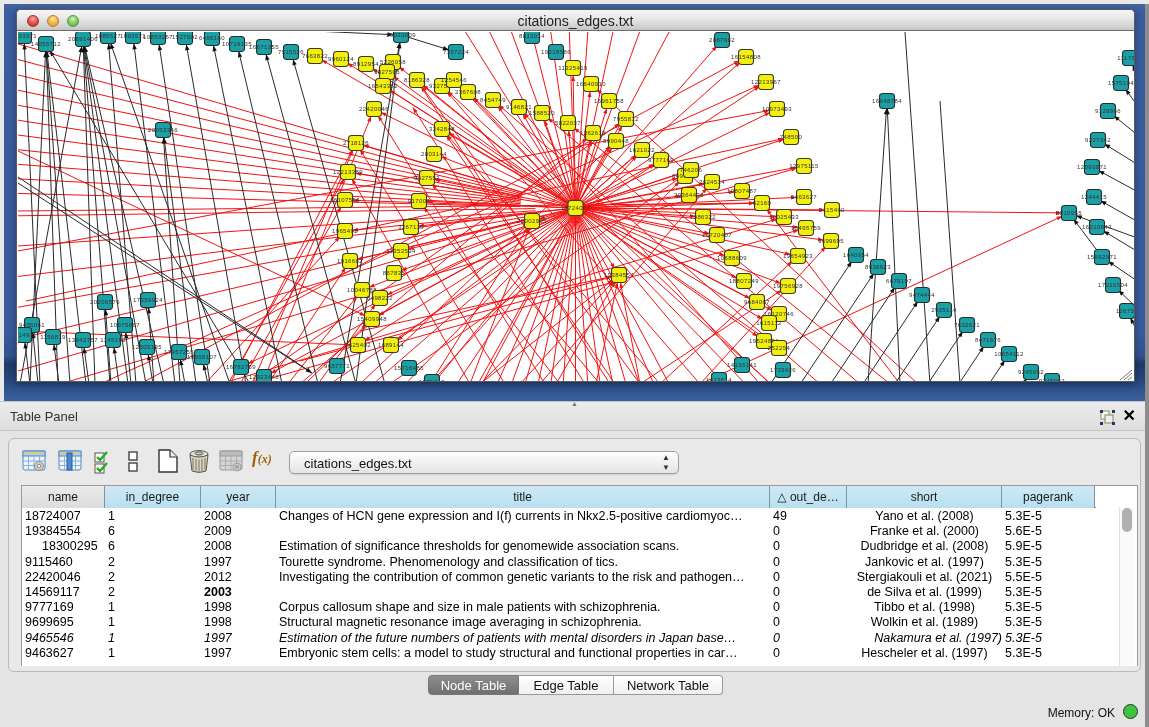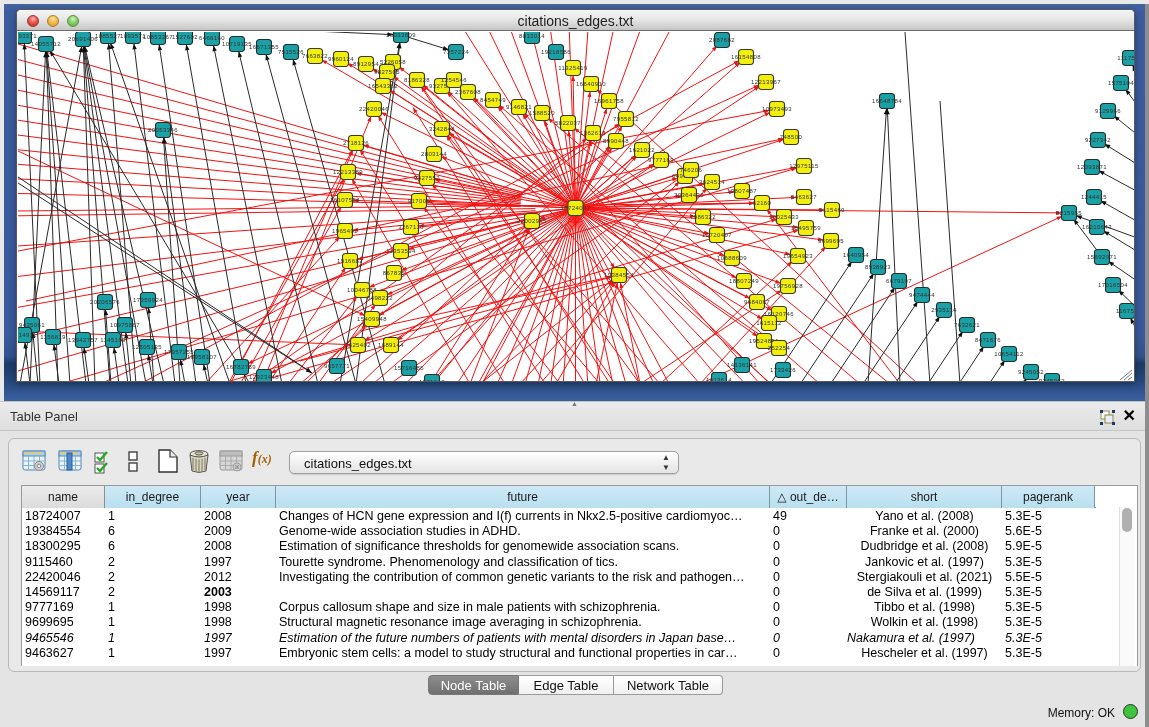--- a/index.html
+++ b/index.html
@@ -407,45 +407,44 @@
       <div id="combo">
           <span class="ct">citations_edges.txt</span>
           <span class="arr">▲<br>▼</span>
         </div>
     </div>
     <div id="tbl">
 <div class="hrow">
 <div class="hc first" style="left:0px;width:83px;">name</div>
 <div class="hc" style="left:83px;width:96px;">in_degree</div>
 <div class="hc" style="left:179px;width:75px;">year</div>
-<div class="hc" style="left:254px;width:494px;">future</div>
+<div class="hc" style="left:254px;width:494px;">title</div>
 <div class="hc" style="left:748px;width:77px;">△ out_de…</div>
 <div class="hc" style="left:825px;width:155px;">short</div>
 <div class="hc" style="left:980px;width:93px;">pagerank</div>
 </div>
 <div class="row" style="top:23.0px;">
 <div class="c" style="left:0px;width:83px;padding-left:3px;">18724007</div>
 <div class="c" style="left:83px;width:96px;padding-left:3px;">1</div>
 <div class="c" style="left:179px;width:75px;padding-left:3px;">2008</div>
 <div class="c" style="left:254px;width:494px;padding-left:3px;">Changes of HCN gene expression and I(f) currents in Nkx2.5‑positive cardiomyoc…</div>
 <div class="c" style="left:748px;width:77px;padding-left:3px;">49</div>
 <div class="c" style="left:825px;width:155px;text-align:center;">Yano et al. (2008)</div>
 <div class="c" style="left:980px;width:93px;padding-left:3px;">5.3E‑5</div>
 </div>
 <div class="row" style="top:38.2px;">
 <div class="c" style="left:0px;width:83px;padding-left:3px;">19384554</div>
 <div class="c" style="left:83px;width:96px;padding-left:3px;">6</div>
 <div class="c" style="left:179px;width:75px;padding-left:3px;">2009</div>
-<div class="c" style="left:254px;width:494px;padding-left:3px;">Genome‑wide association studies in ADHD.</div>
 <div class="c" style="left:748px;width:77px;padding-left:3px;">0</div>
 <div class="c" style="left:825px;width:155px;text-align:center;">Franke et al. (2000)</div>
 <div class="c" style="left:980px;width:93px;padding-left:3px;">5.6E‑5</div>
 </div>
 <div class="row" style="top:53.4px;">
-<div class="c" style="left:0px;width:83px;padding-left:3px;">18300295</div>
+<div class="c" style="left:0px;width:83px;padding-left:20px;">18300295</div>
 <div class="c" style="left:83px;width:96px;padding-left:3px;">6</div>
 <div class="c" style="left:179px;width:75px;padding-left:3px;">2008</div>
 <div class="c" style="left:254px;width:494px;padding-left:3px;">Estimation of significance thresholds for genomewide association scans.</div>
 <div class="c" style="left:748px;width:77px;padding-left:3px;">0</div>
 <div class="c" style="left:825px;width:155px;text-align:center;">Dudbridge et al. (2008)</div>
 <div class="c" style="left:980px;width:93px;padding-left:3px;">5.9E‑5</div>
 </div>
 <div class="row" style="top:68.6px;">
 <div class="c" style="left:0px;width:83px;padding-left:3px;">9115460</div>
 <div class="c" style="left:83px;width:96px;padding-left:3px;">2</div>
@@ -480,30 +479,30 @@
 <div class="c" style="left:748px;width:77px;padding-left:3px;">0</div>
 <div class="c" style="left:825px;width:155px;text-align:center;">Tibbo et al. (1998)</div>
 <div class="c" style="left:980px;width:93px;padding-left:3px;">5.3E‑5</div>
 </div>
 <div class="row" style="top:129.4px;">
 <div class="c" style="left:0px;width:83px;padding-left:3px;">9699695</div>
 <div class="c" style="left:83px;width:96px;padding-left:3px;">1</div>
 <div class="c" style="left:179px;width:75px;padding-left:3px;">1998</div>
 <div class="c" style="left:254px;width:494px;padding-left:3px;">Structural magnetic resonance image averaging in schizophrenia.</div>
 <div class="c" style="left:748px;width:77px;padding-left:3px;">0</div>
-<div class="c" style="left:825px;width:155px;text-align:center;">Wolkin et al. (1998)</div>
+<div class="c" style="left:825px;width:155px;text-align:center;">Wolkin et al. (1989)</div>
 <div class="c" style="left:980px;width:93px;padding-left:3px;">5.3E‑5</div>
 </div>
 <div class="row" style="top:144.6px;font-style:italic;">
 <div class="c" style="left:0px;width:83px;padding-left:3px;">9465546</div>
 <div class="c" style="left:83px;width:96px;padding-left:3px;">1</div>
 <div class="c" style="left:179px;width:75px;padding-left:3px;">1997</div>
 <div class="c" style="left:254px;width:494px;padding-left:3px;">Estimation of the future numbers of patients with mental disorders in Japan base…</div>
 <div class="c" style="left:748px;width:77px;padding-left:3px;">0</div>
-<div class="c" style="left:825px;width:155px;text-align:left;">Nakamura et al. (1997)</div>
+<div class="c" style="left:825px;width:155px;text-align:right;">Nakamura et al. (1997)</div>
 <div class="c" style="left:980px;width:93px;padding-left:3px;">5.3E‑5</div>
 </div>
 <div class="row" style="top:159.8px;">
 <div class="c" style="left:0px;width:83px;padding-left:3px;">9463627</div>
 <div class="c" style="left:83px;width:96px;padding-left:3px;">1</div>
 <div class="c" style="left:179px;width:75px;padding-left:3px;">1997</div>
 <div class="c" style="left:254px;width:494px;padding-left:3px;">Embryonic stem cells: a model to study structural and functional properties in car…</div>
 <div class="c" style="left:748px;width:77px;padding-left:3px;">0</div>
 <div class="c" style="left:825px;width:155px;text-align:center;">Hescheler et al. (1997)</div>
 <div class="c" style="left:980px;width:93px;padding-left:3px;">5.3E‑5</div>

